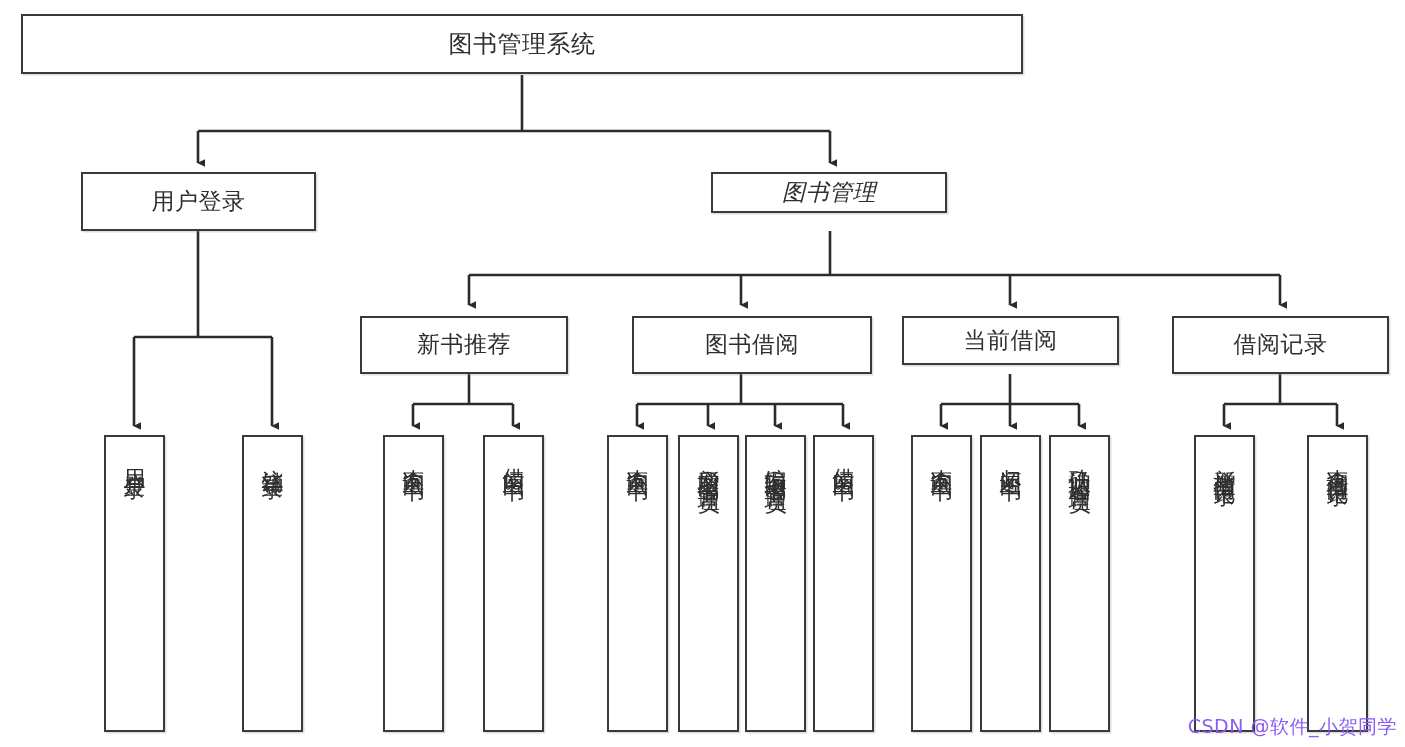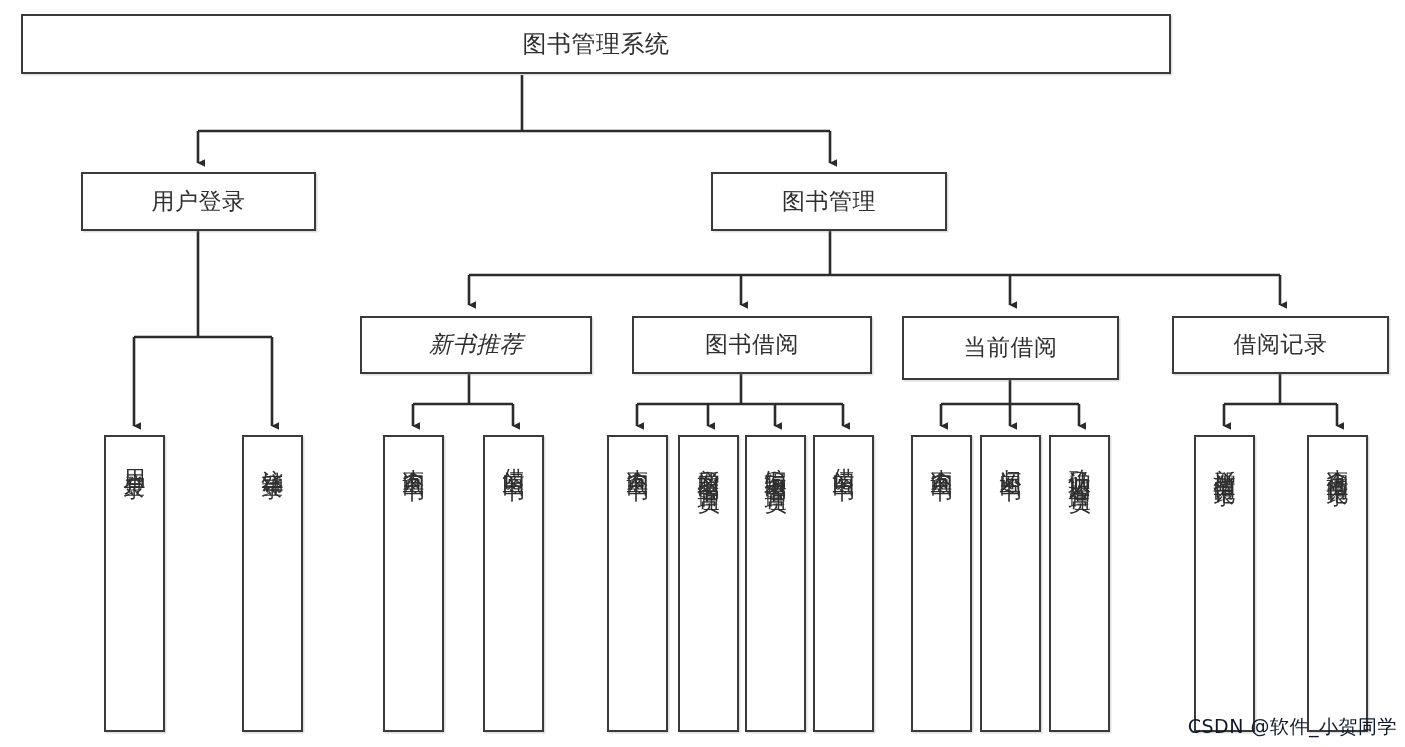--- a/index.html
+++ b/index.html
@@ -58,21 +58,21 @@
     letter-spacing: 3.5px;
     line-height: 1;
     white-space: nowrap;
   }
   .node.root .lbl { font-size: 24px; }
   #watermark {
     position: absolute;
     right: 8px;
     bottom: 7px;
     font-size: 19px;
-    color: #0f172a;
+    color: #8b5cf6;
     letter-spacing: 0.5px;
     white-space: nowrap;
     user-select: none;
   }
 </style>
 </head>
 <body>
 
 <div id="canvas">
 
@@ -119,41 +119,41 @@
       <path d="M1010,404 L1010,426" marker-end="url(#arrow)"></path>
       <path d="M1079,404 L1079,426" marker-end="url(#arrow)"></path>
 
       <path d="M1280,374 L1280,404"></path>
       <path d="M1224,404 L1337,404"></path>
       <path d="M1224,404 L1224,426" marker-end="url(#arrow)"></path>
       <path d="M1337,404 L1337,426" marker-end="url(#arrow)"></path>
     </g>
   </svg>
 
-  <div class="node root" style="left:21px; top:14px; width:1150px; height:60px;">
+  <div class="node root" style="left:21px; top:14px; width:1002px; height:60px;">
     <span class="lbl">图书管理系统</span>
   </div>
 
   <div class="node" style="left:81px; top:172px; width:235px; height:59px;">
     <span class="lbl">用户登录</span>
   </div>
 
-  <div class="node" style="left:711px; top:172px; width:236px; height:59px;">
+  <div class="node" style="left:711px; top:172px; width:236px; height:41px;font-style:italic;">
     <span class="lbl">图书管理</span>
   </div>
 
-  <div class="node" style="left:360px; top:316px; width:232px; height:58px;font-style:italic;">
+  <div class="node" style="left:360px; top:316px; width:208px; height:58px;">
     <span class="lbl">新书推荐</span>
   </div>
 
   <div class="node" style="left:632px; top:316px; width:240px; height:58px;">
     <span class="lbl">图书借阅</span>
   </div>
 
-  <div class="node" style="left:902px; top:316px; width:217px; height:64px;">
+  <div class="node" style="left:902px; top:316px; width:217px; height:49px;">
     <span class="lbl">当前借阅</span>
   </div>
 
   <div class="node" style="left:1172px; top:316px; width:217px; height:58px;align-items:center;">
     <span class="lbl">借阅记录</span>
   </div>
 
   <div class="node vert" style="left:104px; top:435px; width:61px; height:297px;">
     <span class="lbl">用户登录</span>
   </div>

